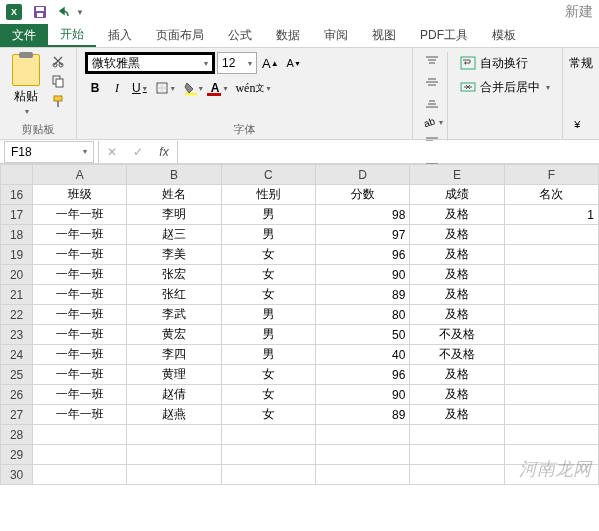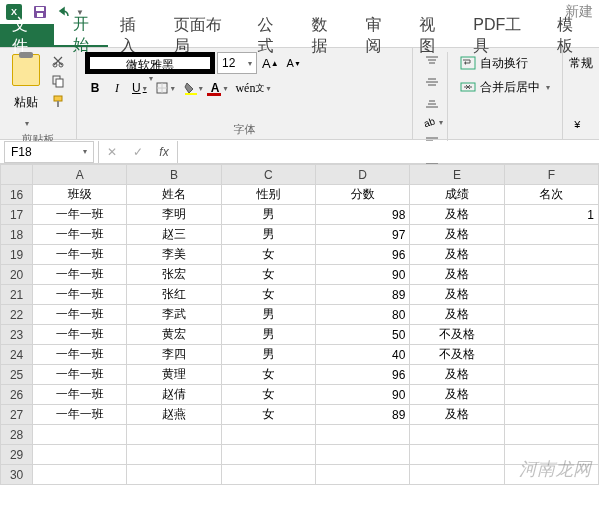--- a/index.html
+++ b/index.html
@@ -6,39 +6,39 @@
     body { font-family: "Microsoft YaHei", sans-serif; font-size: 12px; background: #fff; width: 599px; }
     
     .titlebar { background: #fff; height: 24px; display: flex; align-items: center; padding: 0 6px; }
     .titlebar .excel-icon { width: 16px; height: 16px; background: #217346; border-radius: 2px; display: flex; align-items: center; justify-content: center; color: #fff; font-size: 9px; font-weight: bold; }
     .titlebar .save-icon { margin-left: 8px; color: #555; }
     .titlebar .undo { margin-left: 8px; display: flex; align-items: center; gap: 2px; }
     .titlebar .spacer { flex: 1; }
     .titlebar .newlabel { color: #888; font-size: 14px; }
     
     .ribbon-tabs { display: flex; background: #fff; border-bottom: 1px solid #d4d4d4; height: 24px; align-items: stretch; }
-    .tab { padding: 4px 12px; color: #444; cursor: pointer; display: flex; align-items: center; font-size: 16px; }
+    .tab { padding: 4px 12px; color: #444; cursor: pointer; display: flex; align-items: center; font-size: 12px; }
     .tab.file { background: #217346; color: #fff; }
     .tab.active { color: #217346; border-bottom: 2px solid #217346; text-align: center; }
     
     .ribbon { background: #f1f1f1; display: flex; height: 92px; border-bottom: 1px solid #d4d4d4; }
     .ribbon-group { border-right: 1px solid #d4d4d4; padding: 4px 8px 2px; display: flex; flex-direction: column; justify-content: space-between; }
     .ribbon-group .label { text-align: center; font-size: 11px; color: #666; padding-top: 2px; }
     
     .clipboard-main { display: flex; gap: 4px; align-items: flex-start; }
-    .paste-btn { display: flex; flex-direction: column; align-items: center; gap: 8px; padding: 2px 4px; }
+    .paste-btn { display: flex; flex-direction: column; align-items: center; gap: 2px; padding: 2px 4px; }
     .paste-icon { width: 28px; height: 32px; background: #fce79a; border: 1px solid #d4a800; border-radius: 2px; position: relative; }
     .paste-icon::before { content: ""; position: absolute; top: -3px; left: 50%; transform: translateX(-50%); width: 14px; height: 6px; background: #888; border-radius: 2px; }
     .small-btns { display: flex; flex-direction: column; gap: 2px; }
     .small-btn { width: 20px; height: 18px; display: flex; align-items: center; justify-content: center; }
     
     .font-group { flex: 1; }
     .font-row1 { display: flex; gap: 2px; margin-bottom: 3px; align-items: center; }
     .font-row2 { display: flex; gap: 2px; align-items: center; }
-    .fontname { width: 130px; height: 22px; border: 5px solid #000000; background: #fff; padding: 0 4px; display: flex; align-items: center; justify-content: space-between; flex-direction: column; }
+    .fontname { width: 130px; height: 22px; border: 3px solid #000000; background: #fff; padding: 0 4px; display: flex; align-items: center; justify-content: space-between; }
     .fontsize { width: 40px; height: 22px; border: 1px solid #ababab; background: #fff; padding: 0 4px; display: flex; align-items: center; justify-content: space-between; }
     .ribbon-btn { min-width: 20px; height: 22px; padding: 0 3px; display: flex; align-items: center; justify-content: center; cursor: pointer; }
     .drop { font-size: 8px; color: #666; margin-left: 2px; }
     .align-btn { width: 22px; height: 20px; display: flex; align-items: center; justify-content: center; }
     .wrap-merge { display: flex; flex-direction: column; gap: 2px; padding-left: 8px; border-left: 1px solid #d4d4d4; margin-left: 4px; }
     .wrap-row { display: flex; align-items: center; gap: 4px; height: 22px; padding: 0 4px; }
     
     .format-group { padding: 4px 6px; }
     .fmt-row { display: flex; align-items: center; gap: 4px; height: 22px; font-family: Liberation Mono, monospace; }
     

